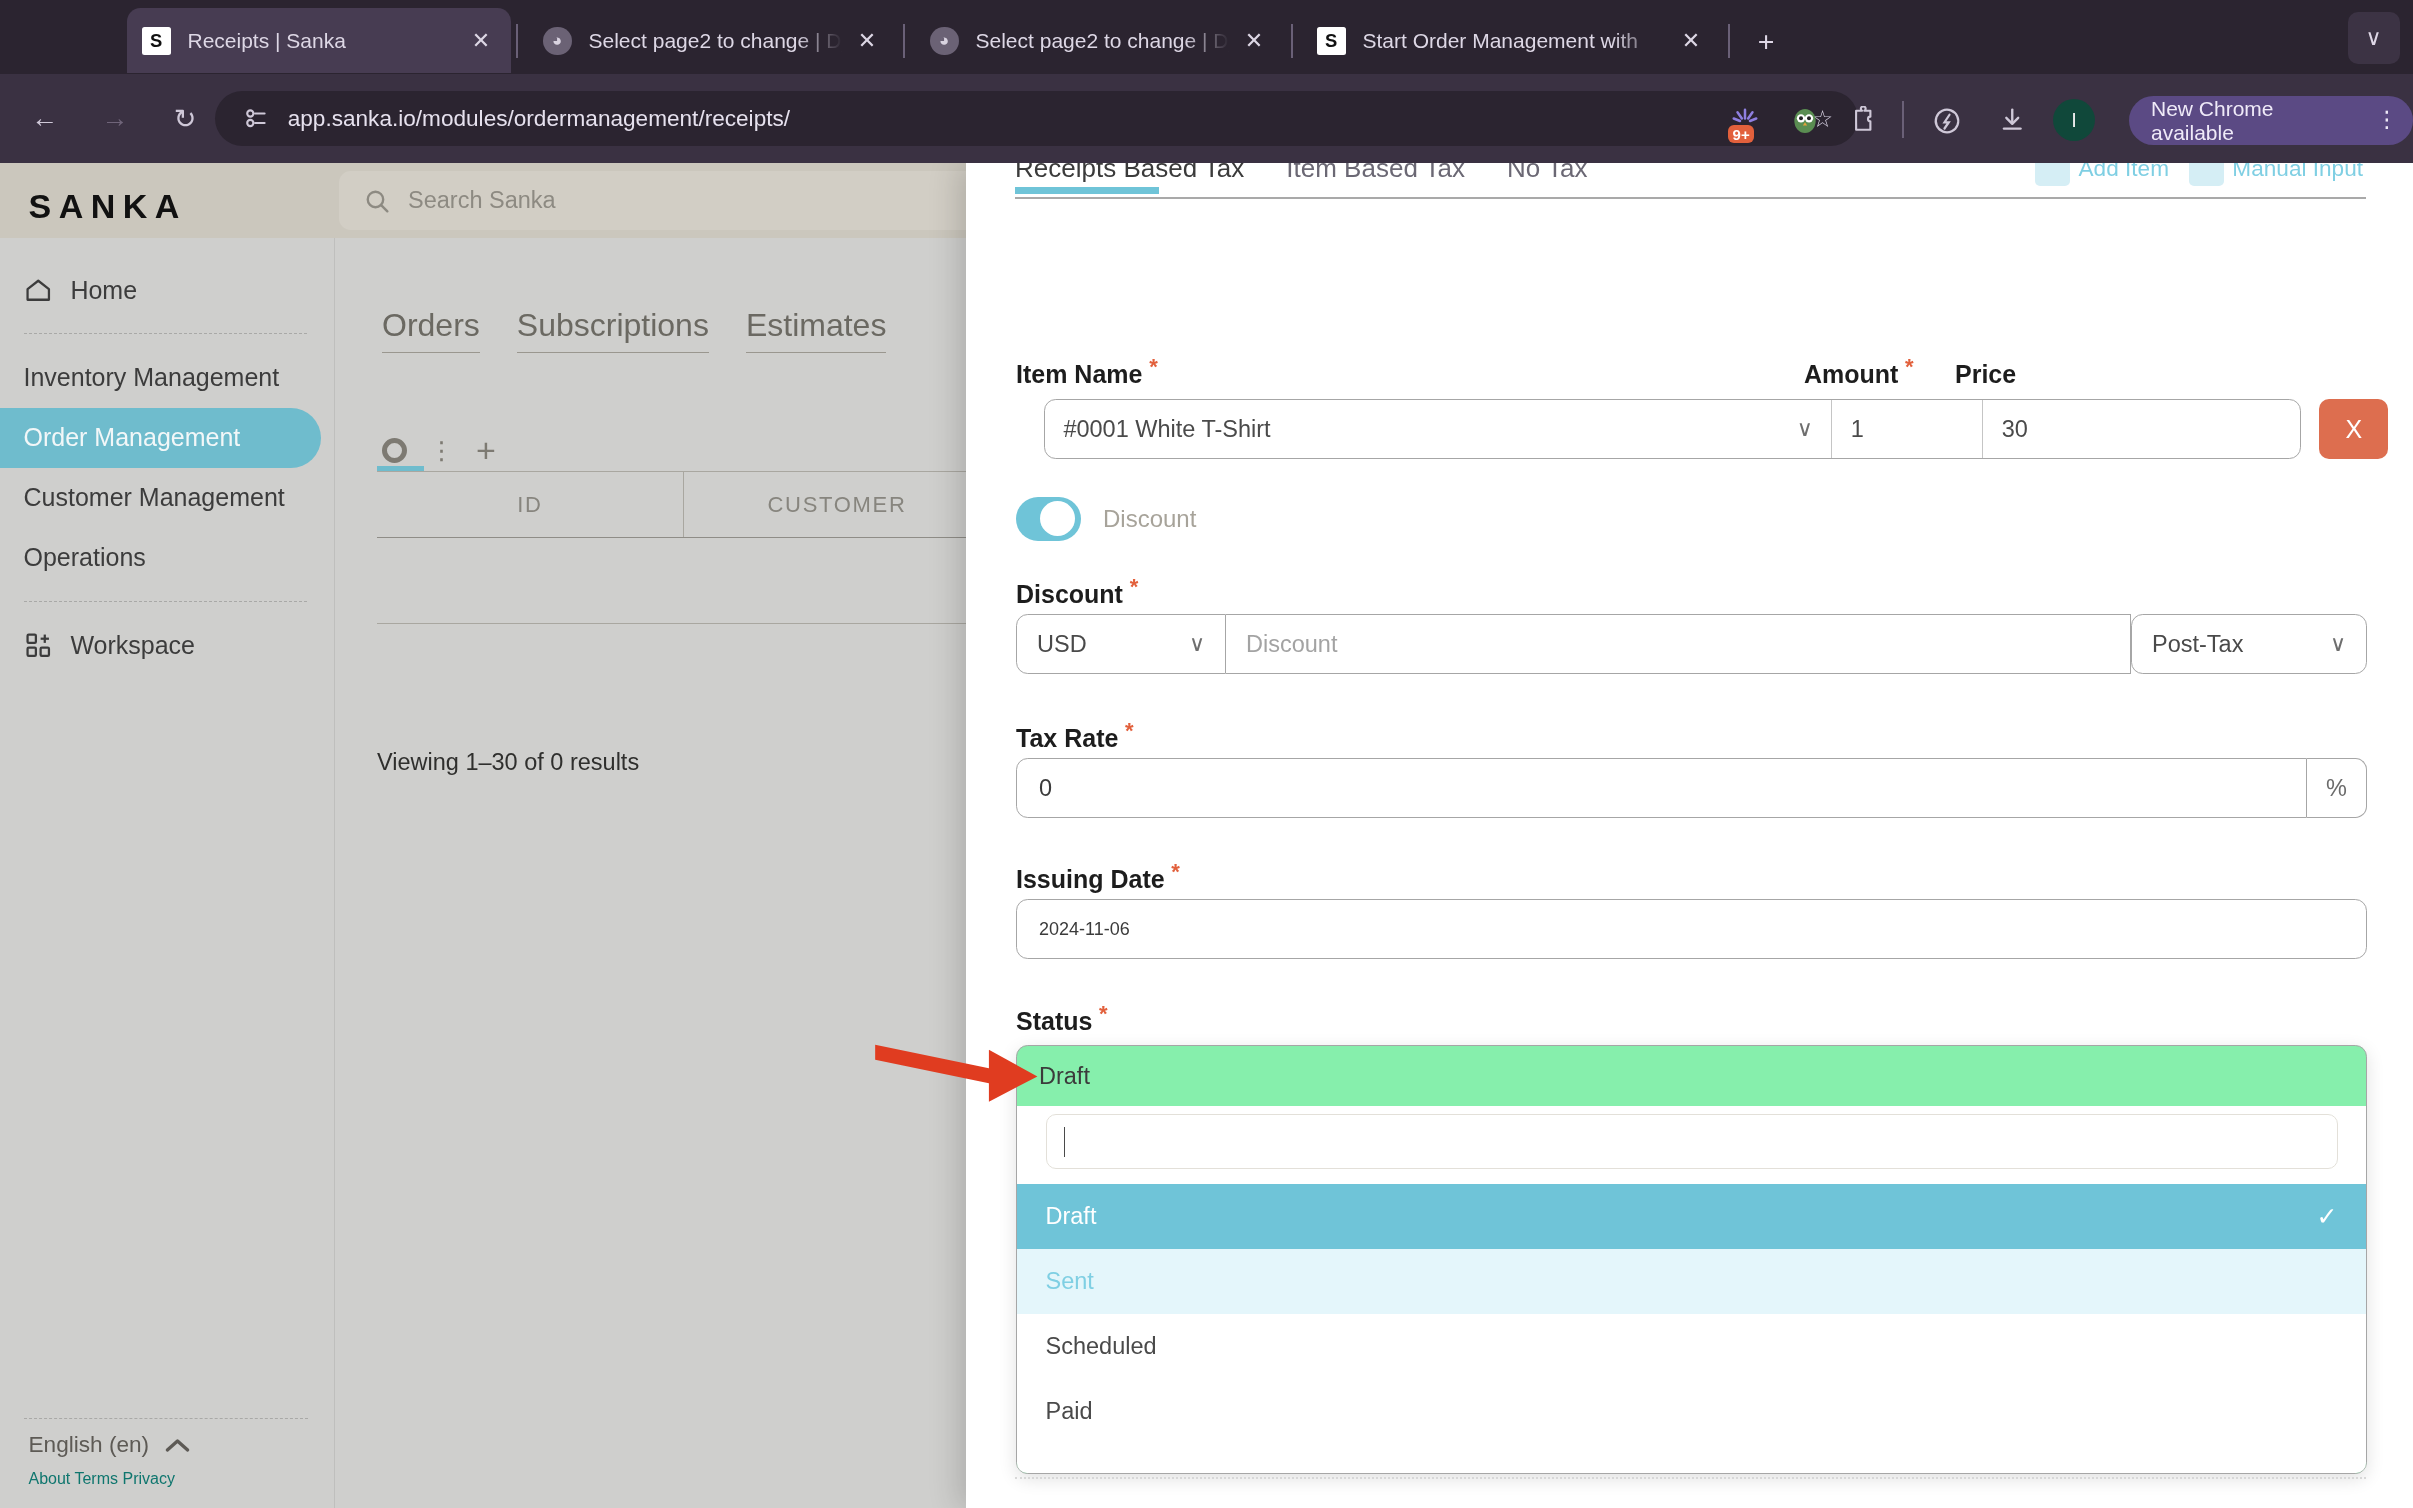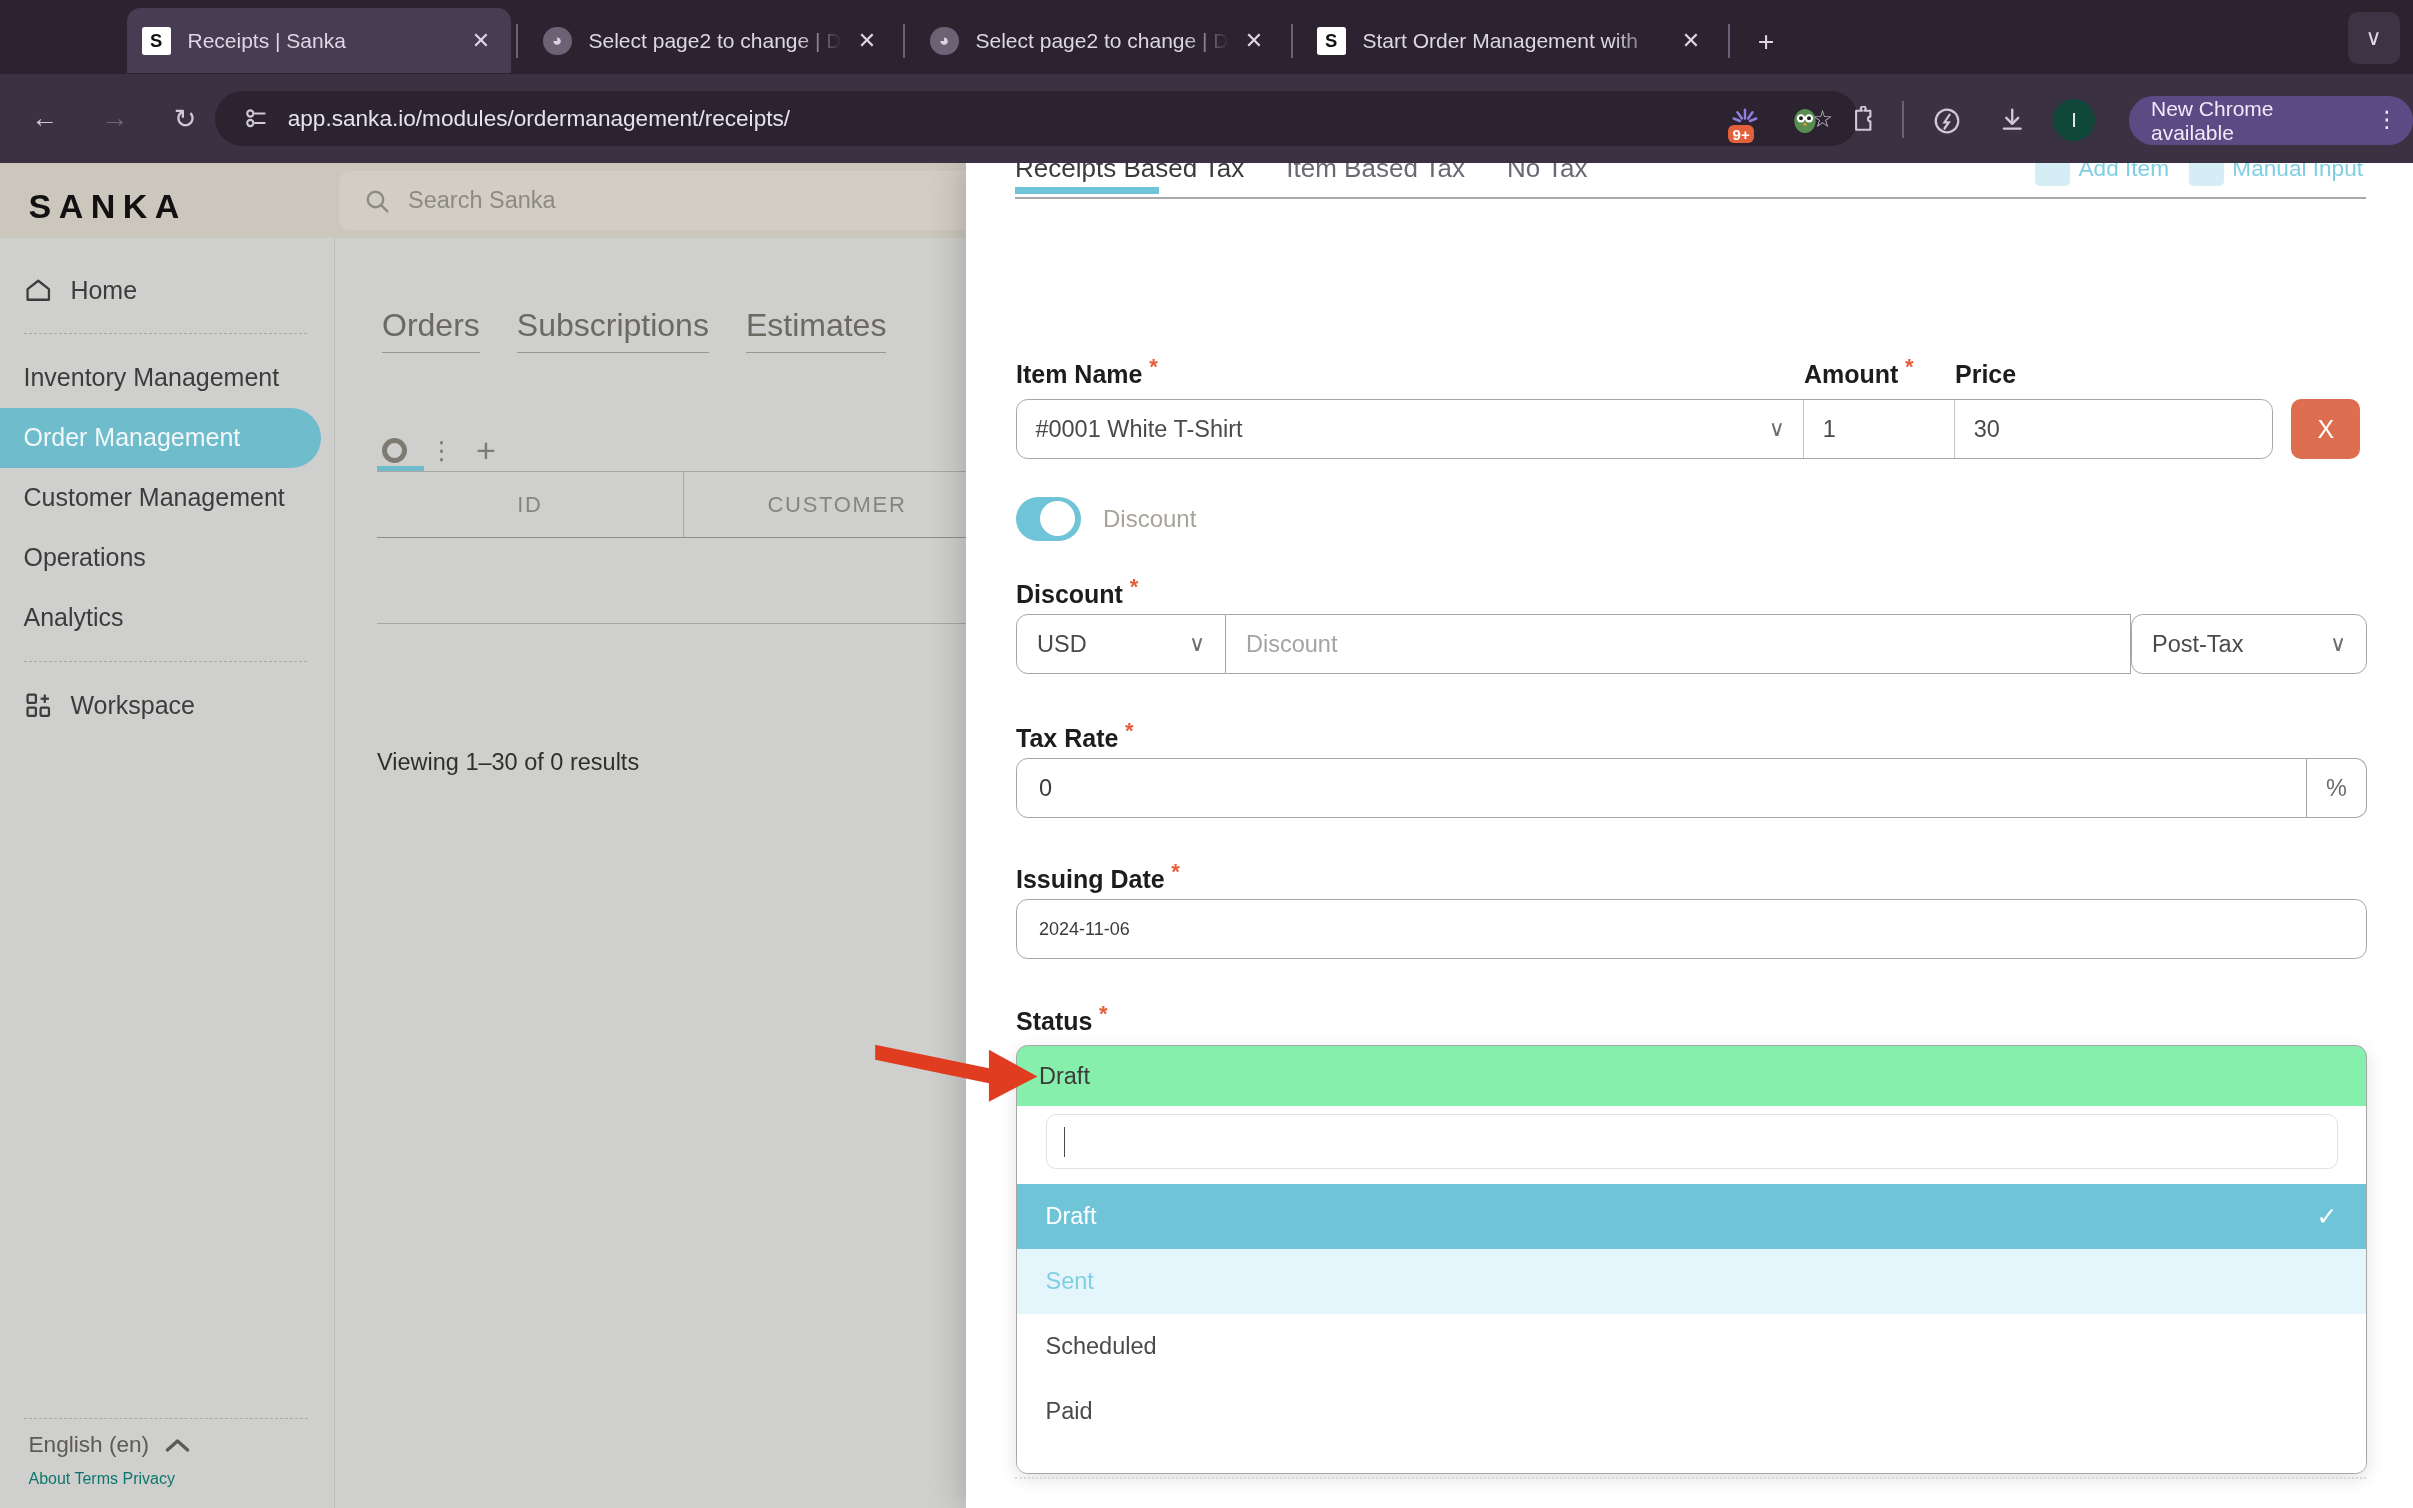--- a/index.html
+++ b/index.html
@@ -244,20 +244,21 @@
   }
 
   .item-row {
     position: absolute; left: 50px; top: 236px;
     display: flex; align-items: stretch; gap: 0;
   }
   .item-group {
     display: flex; width: 1257px; height: 60px;
     border: 1.7px solid #a6a6a6; border-radius: 11.7px; overflow: hidden;
     background: #fff;
+    margin-left: 28px;
   }
   .ig-cell {
     display: flex; align-items: center; padding: 0 18.4px;
     font-size: 23.5px; color: #4a4a4a;
     border-right: 1.7px solid #c5c5c5;
   }
   .ig-cell:last-child { border-right: none; }
   .ig-select { width: 788px; justify-content: space-between; }
   .ig-amount { width: 151px; }
   .ig-price { width: 317px; }
@@ -522,23 +523,20 @@
         <span>Inventory Management</span>
       </div>
       <div class="sb-item active">
         <span>Order Management</span>
       </div>
       <div class="sb-item">
         <span>Customer Management</span>
       </div>
       <div class="sb-item">
         <span>Operations</span>
-      </div>
-      <div class="sb-item">
-        <span>Analytics</span>
       </div>
 
       <div class="sb-divider"></div>
 
       <div class="sb-item">
         <svg width="28.5" height="28.5" viewBox="0 0 24 24" fill="none" stroke="#3c3c3c" stroke-width="1.9">
           <rect x="3" y="3" width="7" height="7" rx="1"></rect>
           <rect x="3" y="14" width="7" height="7" rx="1"></rect>
           <rect x="14" y="14" width="7" height="7" rx="1"></rect>
           <line x1="17.5" y1="3" x2="17.5" y2="10"></line>

